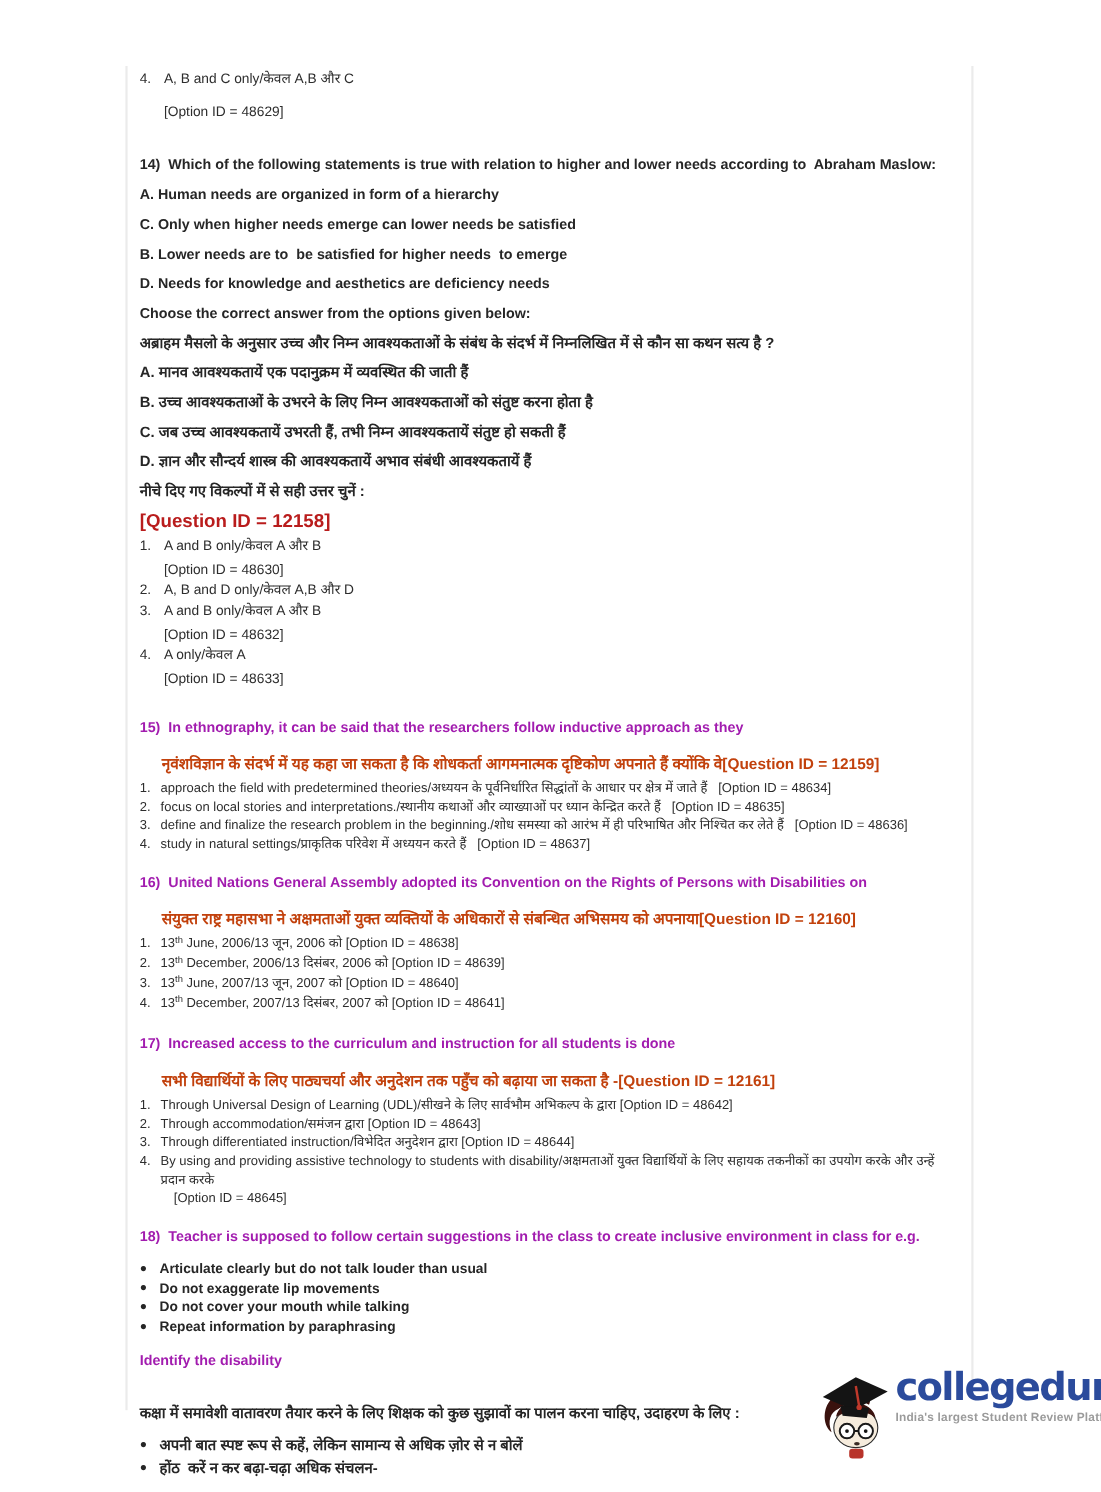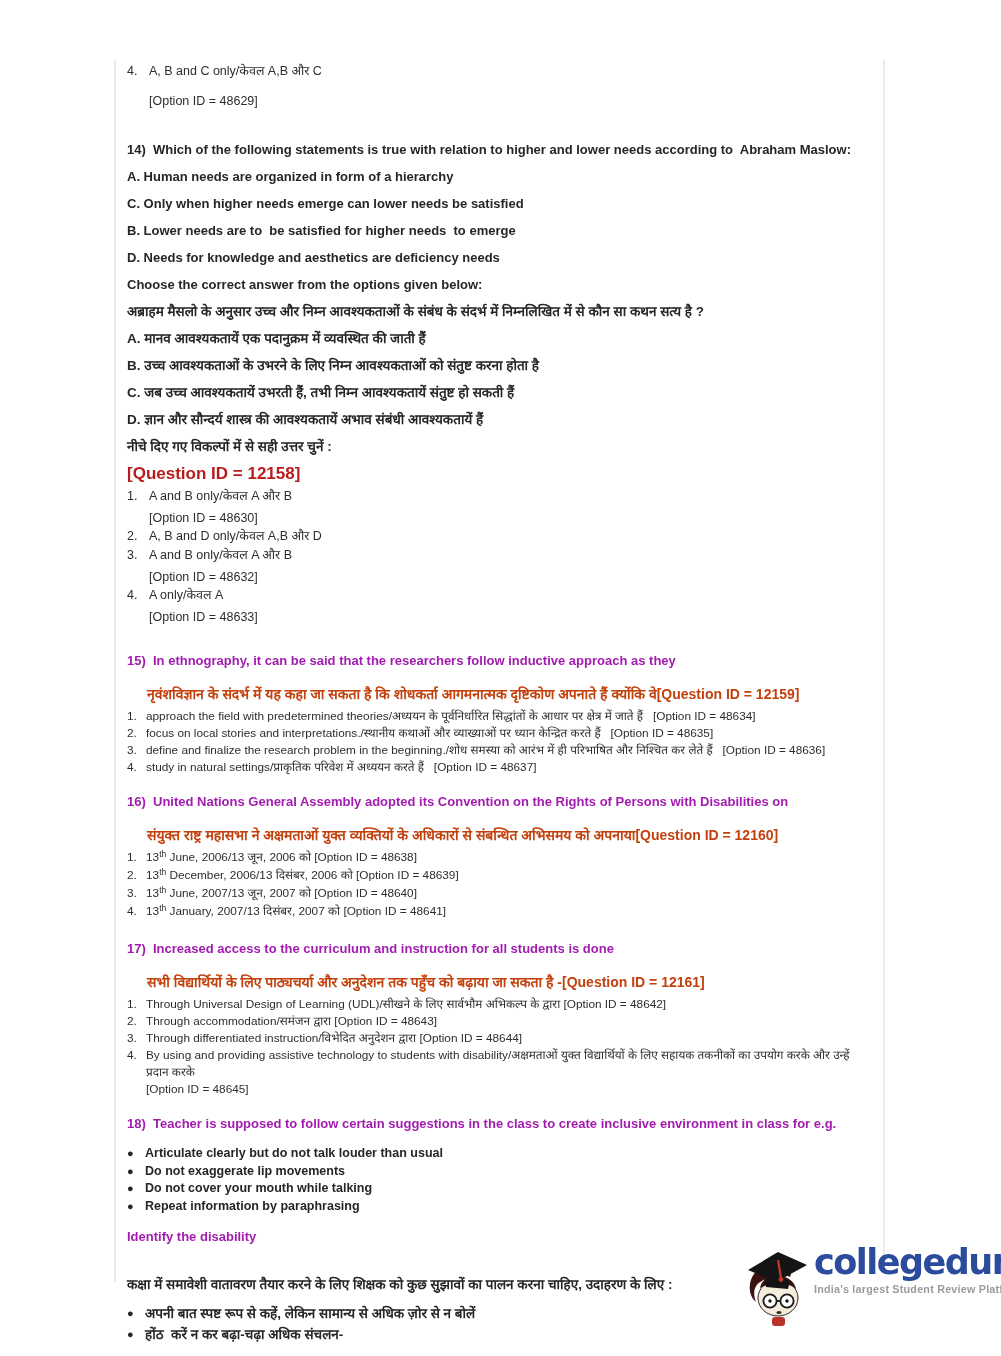--- a/index.html
+++ b/index.html
@@ -20,21 +20,21 @@
   .optrow{display:flex;font-size:12.5px;line-height:19px;white-space:pre-wrap;}
   .optrow .num{width:22px;flex:0 0 22px;}
   .oid{font-size:12.5px;line-height:18px;margin:3px 0 0 22px;}
   .pair{margin:0 0 0 0;}
   .sec15,.sec16,.sec17,.sec18{margin-top:0;}
   .qhead{line-height:19px;font-size:13px;font-weight:bold;color:#a21caf;white-space:pre-wrap;}
   .hline{line-height:21px;font-size:14px;font-weight:bold;color:#c2410c;margin-top:14px;margin-bottom:3px;white-space:pre-wrap;margin-left:20px;}
   .copt{display:flex;font-size:11.8px;line-height:17px;white-space:pre-wrap;}
   .copt .num{width:19px;flex:0 0 19px;}
   .sup{font-size:8.5px;position:relative;top:-4px;}
-  .id2{margin-left:0;line-height:17px;font-size:11.8px;text-align:right;}
+  .id2{margin-left:12px;line-height:17px;font-size:11.8px;text-align:right;}
   .brow{display:flex;line-height:17.5px;font-size:12.5px;font-weight:bold;color:#262626;white-space:pre-wrap;}
   .brow .bdot{width:18px;flex:0 0 18px;font-size:11px;}
   .hbrow{display:flex;line-height:21px;font-size:13.5px;font-weight:bold;color:#262626;white-space:pre-wrap;}
   .hbrow .bdot{width:18px;flex:0 0 18px;font-size:11px;}
   .gap26{height:26px;}
   .gap25{height:25px;}
   .gap18{height:18px;}
   .gap16{height:16px;}
   .gap12{height:12px;}
   .gap28{height:28px;}
@@ -143,21 +143,21 @@
     <div class="copt">
       <span class="num">2.</span>
       <span><span>13</span><span class="sup">th</span><span> December, 2006/13 दिसंबर, 2006 को [Option ID = 48639]</span></span>
     </div>
     <div class="copt">
       <span class="num">3.</span>
       <span><span>13</span><span class="sup">th</span><span> June, 2007/13 जून, 2007 को [Option ID = 48640]</span></span>
     </div>
     <div class="copt">
       <span class="num">4.</span>
-      <span><span>13</span><span class="sup">th</span><span> January, 2007/13 दिसंबर, 2007 को [Option ID = 48641]</span></span>
+      <span><span>13</span><span class="sup">th</span><span> December, 2007/13 दिसंबर, 2007 को [Option ID = 48641]</span></span>
     </div>
   </section>
 
   <div class="gap18"></div>
 
   <section class="sec17">
     <p class="qhead">17)  Increased access to the curriculum and instruction for all students is done</p>
     <p class="hline"><span>सभी विद्यार्थियों के लिए पाठ्यचर्या और अनुदेशन तक पहुँच को बढ़ाया जा सकता है -</span><span>[Question ID = 12161]</span></p>
     <div class="copt">
       <span class="num">1.</span>

